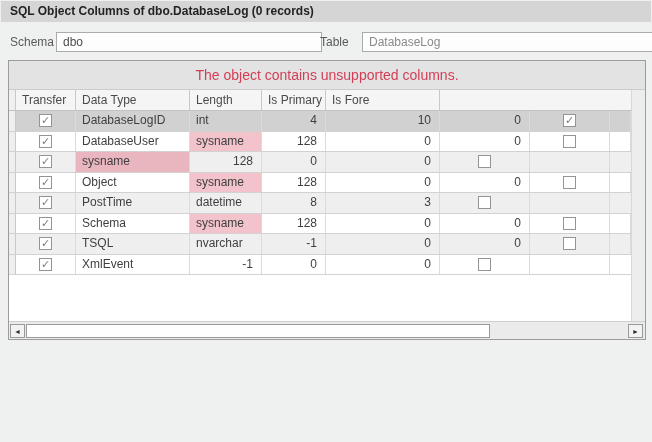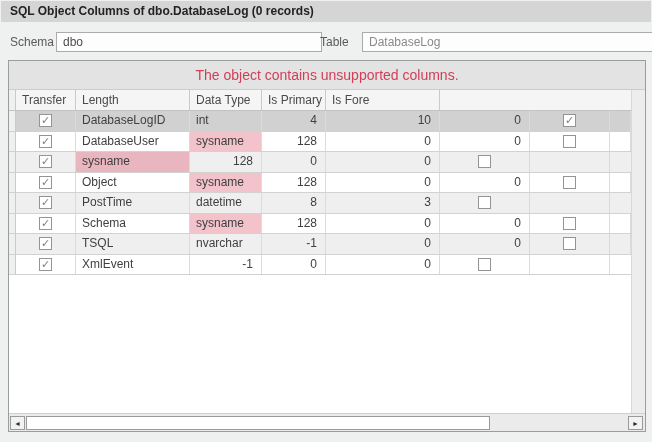--- a/index.html
+++ b/index.html
@@ -12,21 +12,21 @@
     font-weight: bold; color: #232323; }
 
   .lbl { position: absolute; top: 32px; height: 20px; line-height: 20px; color: #5a5a5a; }
   .lbl-schema { left: 10px; }
   .lbl-table { left: 320px; }
   .tb { position: absolute; top: 32px; height: 20px; border: 1px solid #ababab;
     background: #fdfdfd; padding: 8px 6px; font-family: inherit; font-size: 12px; outline: none; }
   .tb-schema { left: 56px; width: 266px; color: #4d4d4d; }
   .tb-table { left: 362px; width: 311px; color: #8a8a8a; }
 
-  .grid-panel { position: absolute; left: 8px; top: 60px; width: 638px; height: 372px;
+  .grid-panel { position: absolute; left: 8px; top: 60px; width: 638px; height: 280px;
     border: 1px solid #9c9c9c; background: #ffffff; }
 
   .warning-banner { position: absolute; left: 0; top: 0; width: 636px; height: 29px;
     background: #e3e3e3; border-bottom: 1px solid #cccccc; text-align: center;
     line-height: 28px; font-size: 14px; color: #d23e56; }
 
   .hdr { position: absolute; left: 0; top: 29px; width: 622px; height: 21px;
     display: grid; grid-template-columns: 7px 60px 114px 72px 64px 114px 90px 80px 21px;
     background: #f5f5f5; border-bottom: 1px solid #c3c3c3; }
   .hdr-cell { position: relative; border-right: 1px solid #c9c9c9; color: #4a4a4a;
@@ -78,22 +78,22 @@
   <span class="lbl lbl-table">Table</span>
   <input class="tb tb-table" type="text" value="DatabaseLog" style="">
 
   <div class="grid-panel">
 
     <div class="warning-banner">The object contains unsupported columns.</div>
 
     <div class="hdr">
       <div class="hdr-cell hdr-ind"></div>
       <div class="hdr-cell">Transfer</div>
+      <div class="hdr-cell">Data Type</div>
       <div class="hdr-cell">Length</div>
-      <div class="hdr-cell">Data Type</div>
       <div class="hdr-cell">Is Primary</div>
       <div class="hdr-cell">Is Fore</div>
     </div>
 
     <div class="body-rows">
         <div class="row shaded selected">
           <div class="cell indicator"></div>
           <div class="cell center">
             <span class="cb">✓</span>
           </div>

